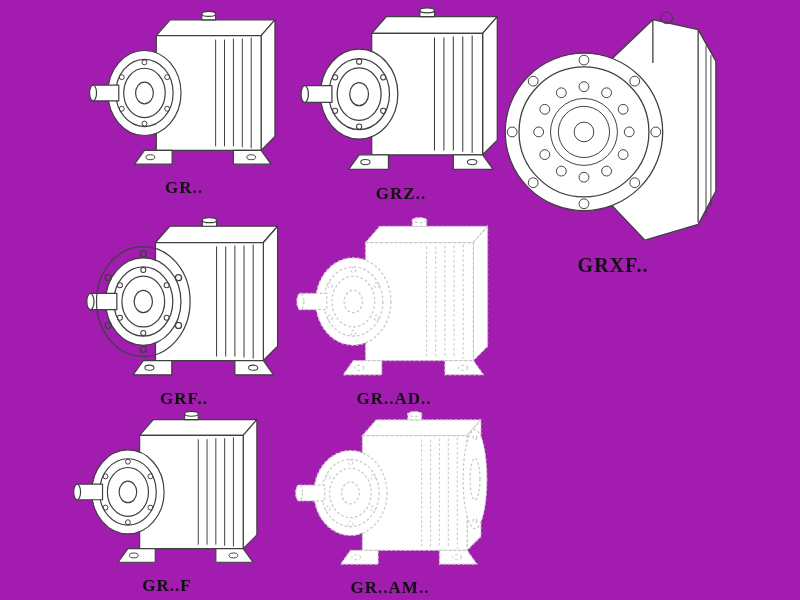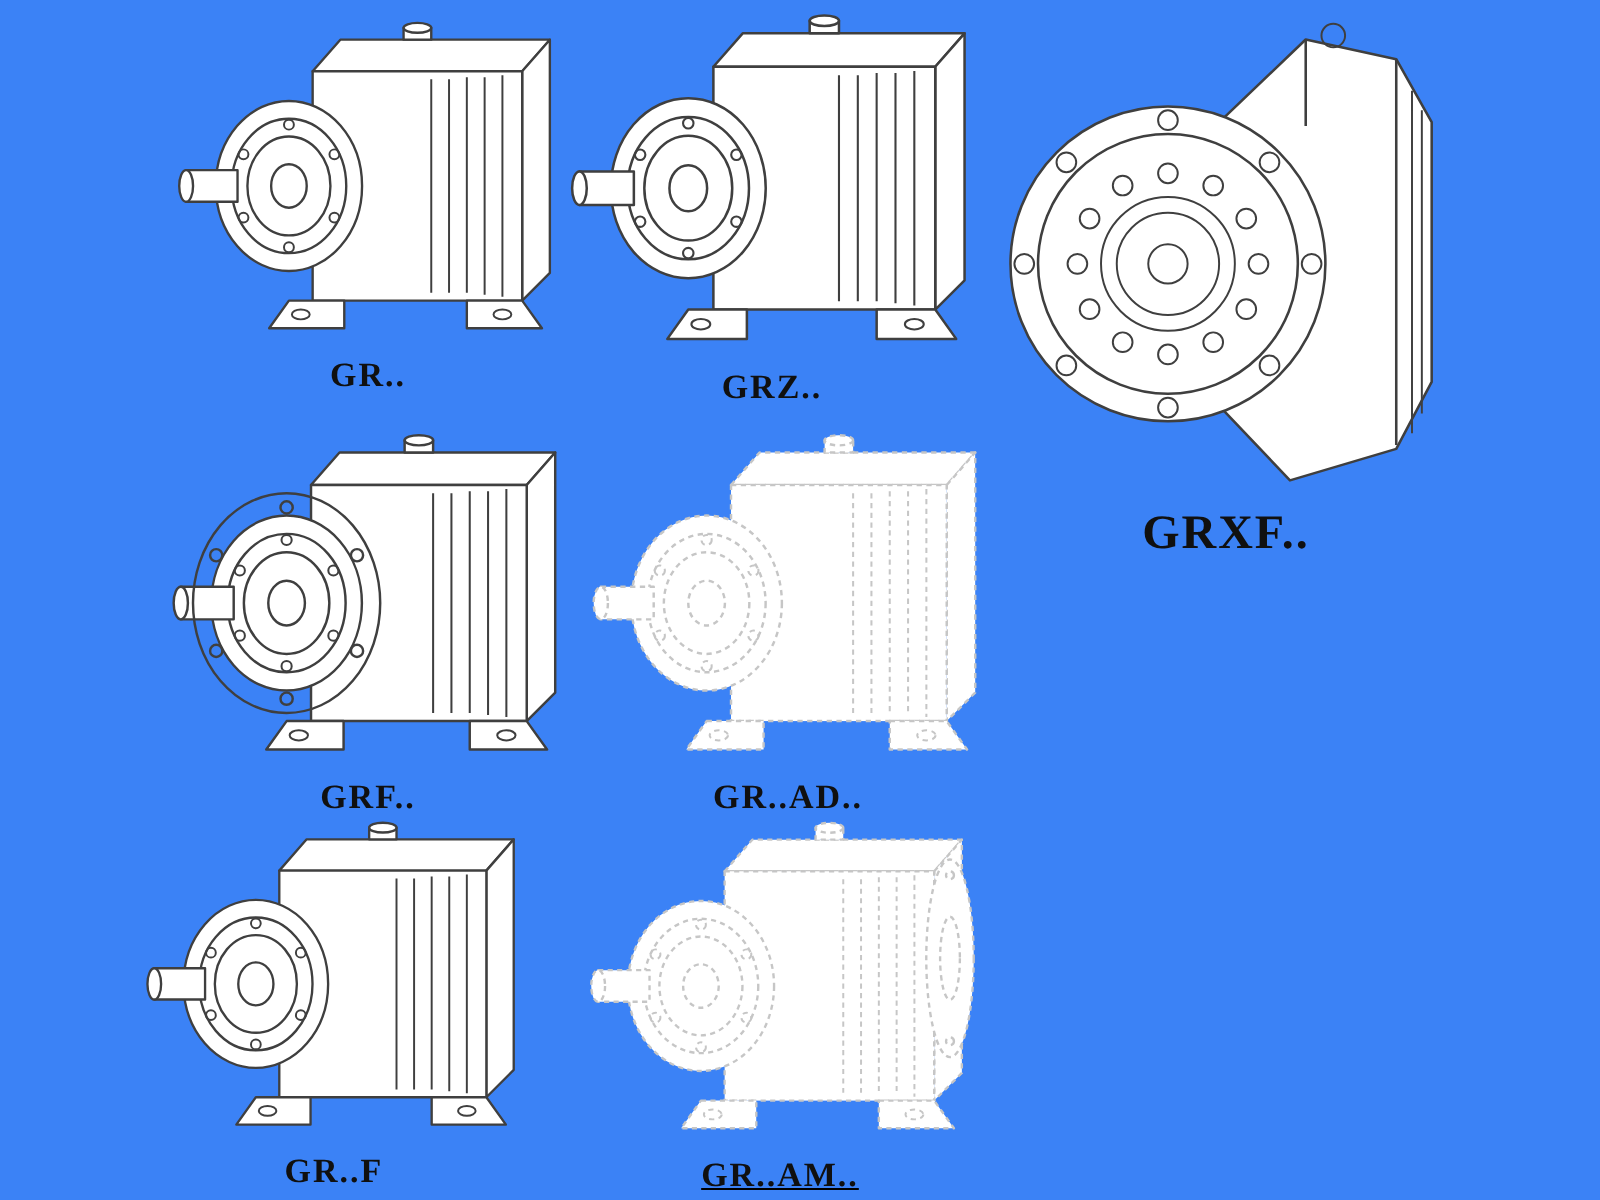--- a/index.html
+++ b/index.html
@@ -1,22 +1,22 @@
 <!DOCTYPE html>
 <html><head>
 <meta charset="utf-8">
 <style>
   html,body{margin:0;padding:0;background:#ffffff;}
-  #canvas{position:relative;width:800px;height:600px;background:#3b82f6;overflow:hidden;
+  #canvas{position:relative;width:800px;height:600px;background:#a21caf;overflow:hidden;
           font-family:"Liberation Serif", serif;}
   figure{position:absolute;margin:0;text-align:center;}
   figure svg{display:block;margin:0 auto;}
   figcaption{font-weight:bold;font-size:17px;color:#101010;margin-top:2px;letter-spacing:1px;
              font-family:"Liberation Serif", serif;}
-  figcaption.big{font-size:24px;}
+  figcaption.big{font-size:20px;}
   .drawing{color:#3f3f3f;}
   .drawing.light{color:#c6c6c6;stroke-dasharray:2.6 2.2;}
   .defs-holder{position:absolute;width:0;height:0;overflow:hidden;}
 </style>
 </head>
 <body>
 
 <div id="canvas">
 
   <svg class="defs-holder" aria-hidden="true">
@@ -138,21 +138,21 @@
     </defs>
   </svg>
 
   <figure style="left:85px;top:6px;">
     <svg class="drawing" viewBox="0 0 200 172" width="198" height="170">
         <use href="#gb-side"></use>
       </svg>
     <figcaption>GR..</figcaption>
   </figure>
 
-  <figure style="left:281px;top:2px;">
+  <figure style="left:296px;top:2px;">
     <svg class="drawing" viewBox="0 0 200 172" width="210" height="180">
         <use href="#gb-side"></use>
       </svg>
     <figcaption>GRZ..</figcaption>
   </figure>
 
   <figure style="left:497px;top:4px;">
     <svg class="drawing" viewBox="0 0 235 252" width="232" height="248">
         <use href="#gb-front-flange"></use>
       </svg>
@@ -174,20 +174,20 @@
   </figure>
 
 
   <figure style="left:68px;top:406px;">
     <svg class="drawing" viewBox="0 0 200 172" width="198" height="168">
         <use href="#gb-side"></use>
       </svg>
     <figcaption>GR..F</figcaption>
   </figure>
 
-  <figure style="left:288px;top:406px;text-decoration:underline;">
+  <figure style="left:288px;top:406px;">
     <svg class="drawing light" viewBox="0 0 200 172" width="204" height="170">
         <use href="#gb-rearflange-side"></use>
       </svg>
     <figcaption>GR..AM..</figcaption>
   </figure>
 
 </div>
 
 </body></html>

